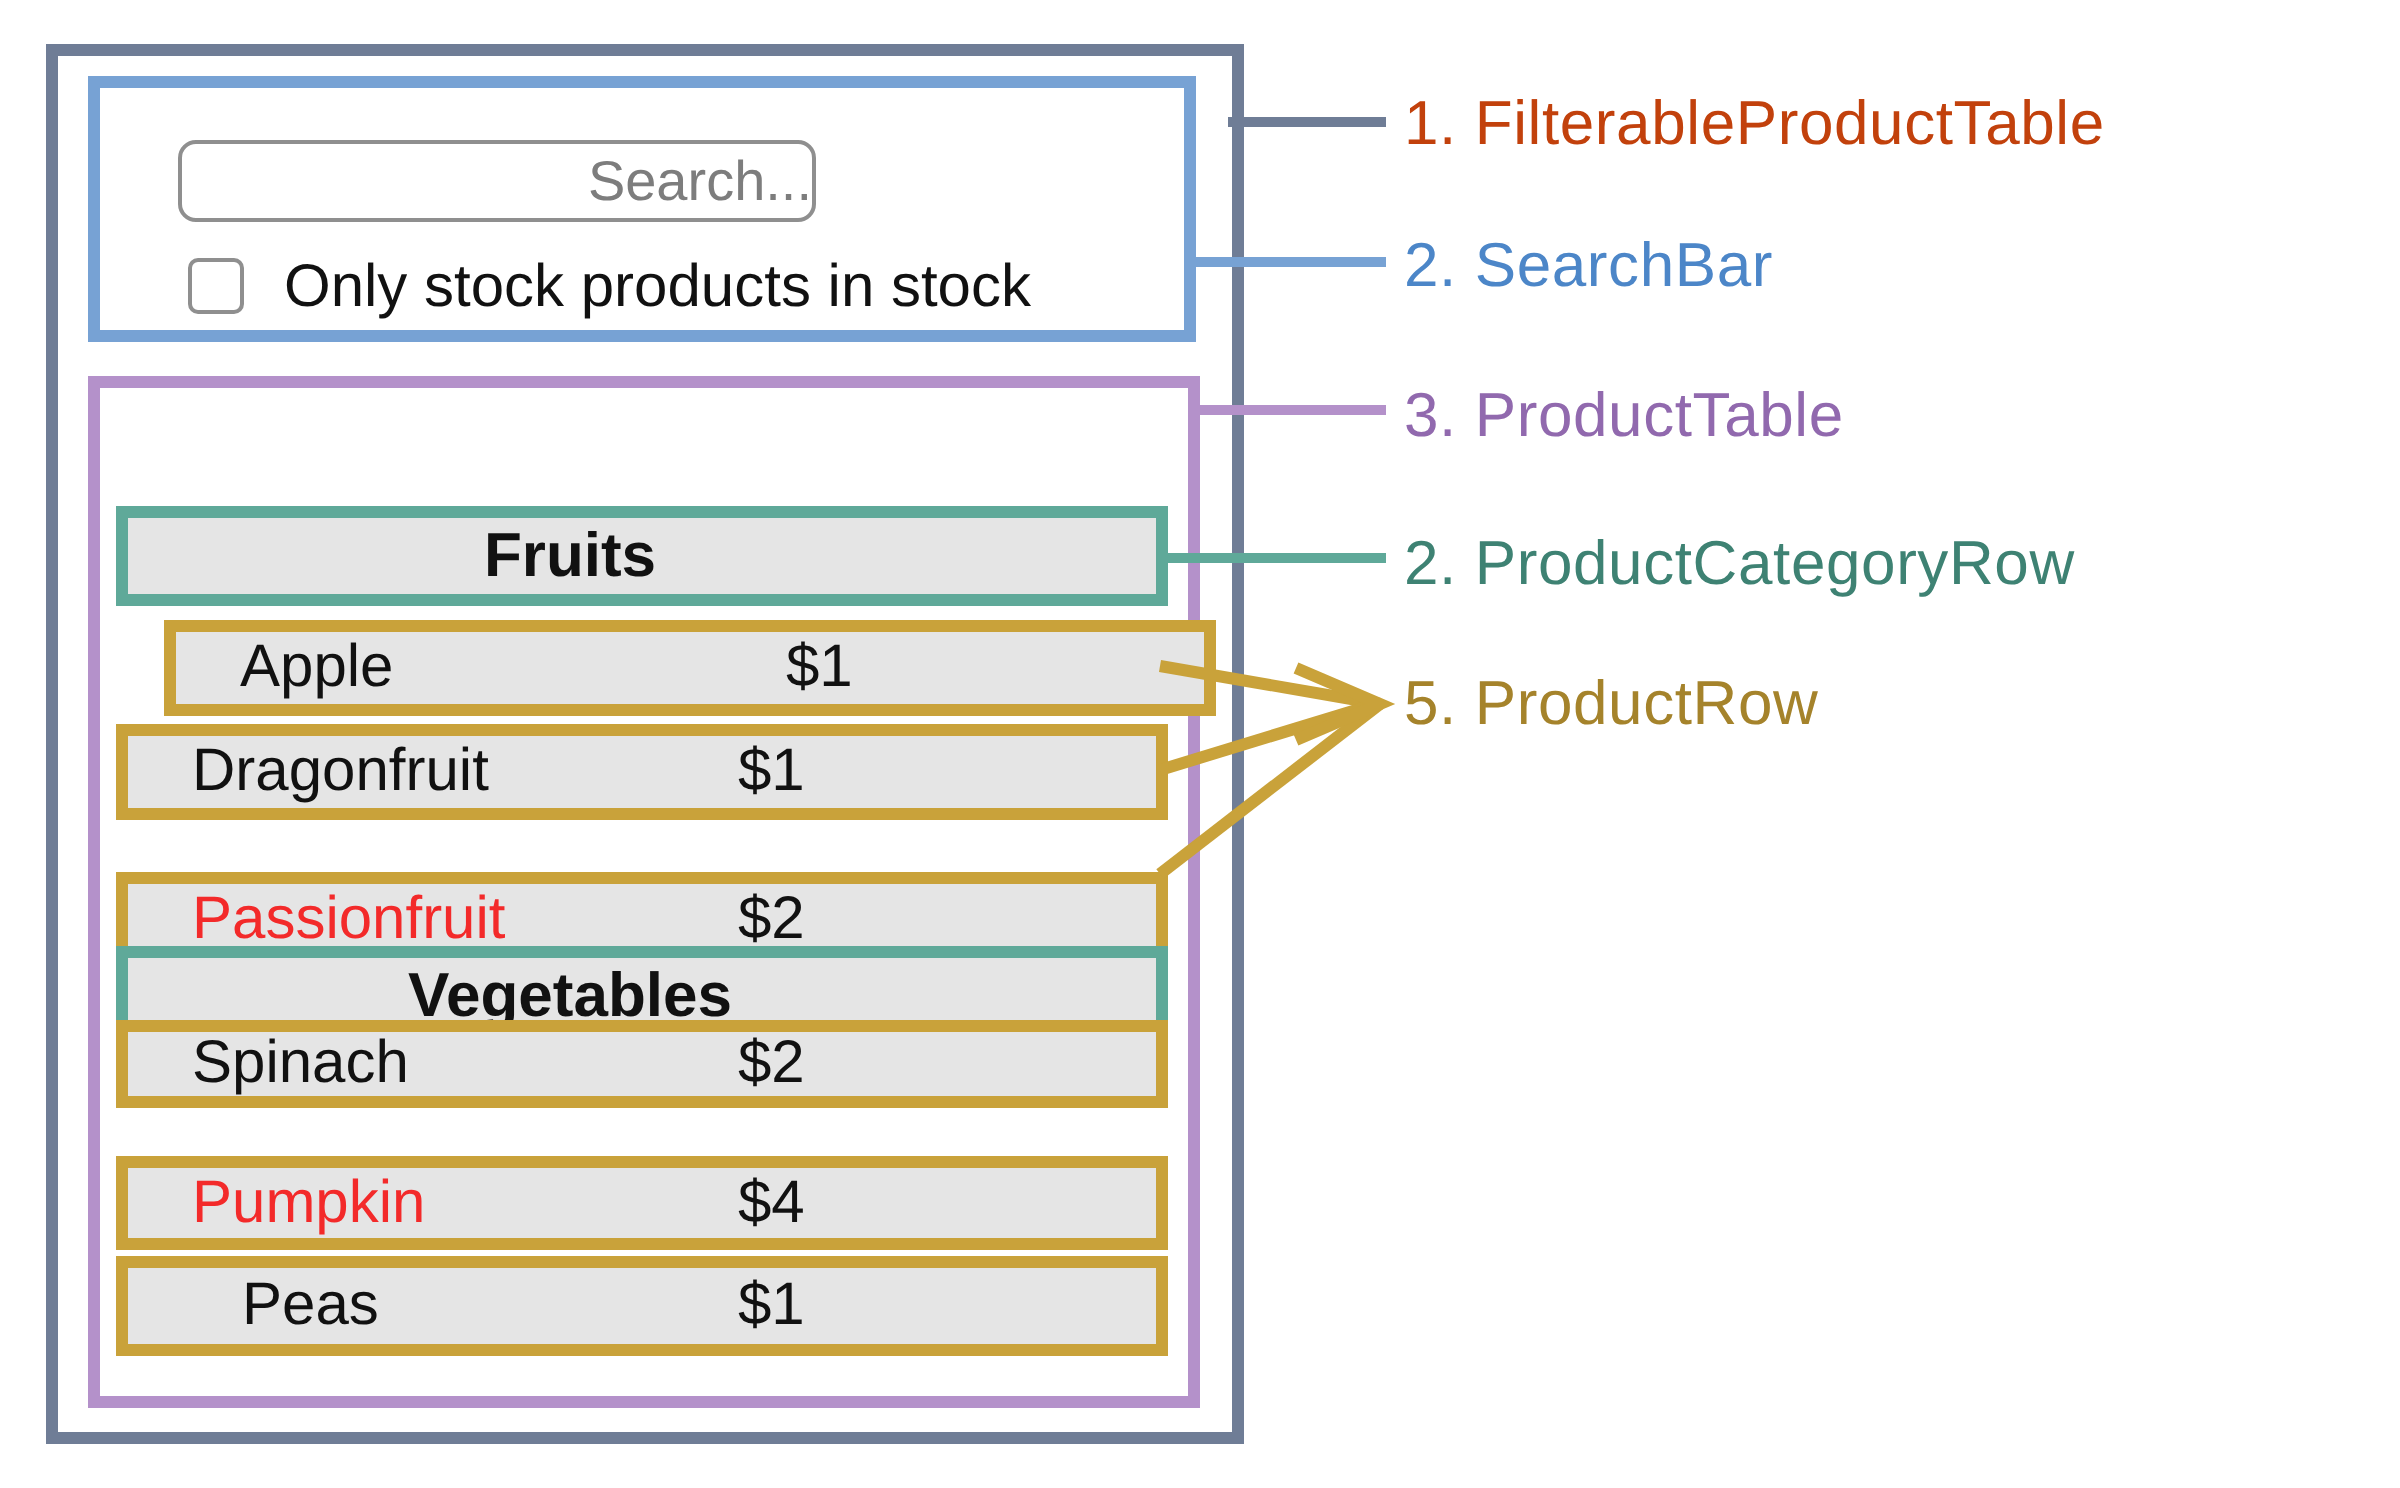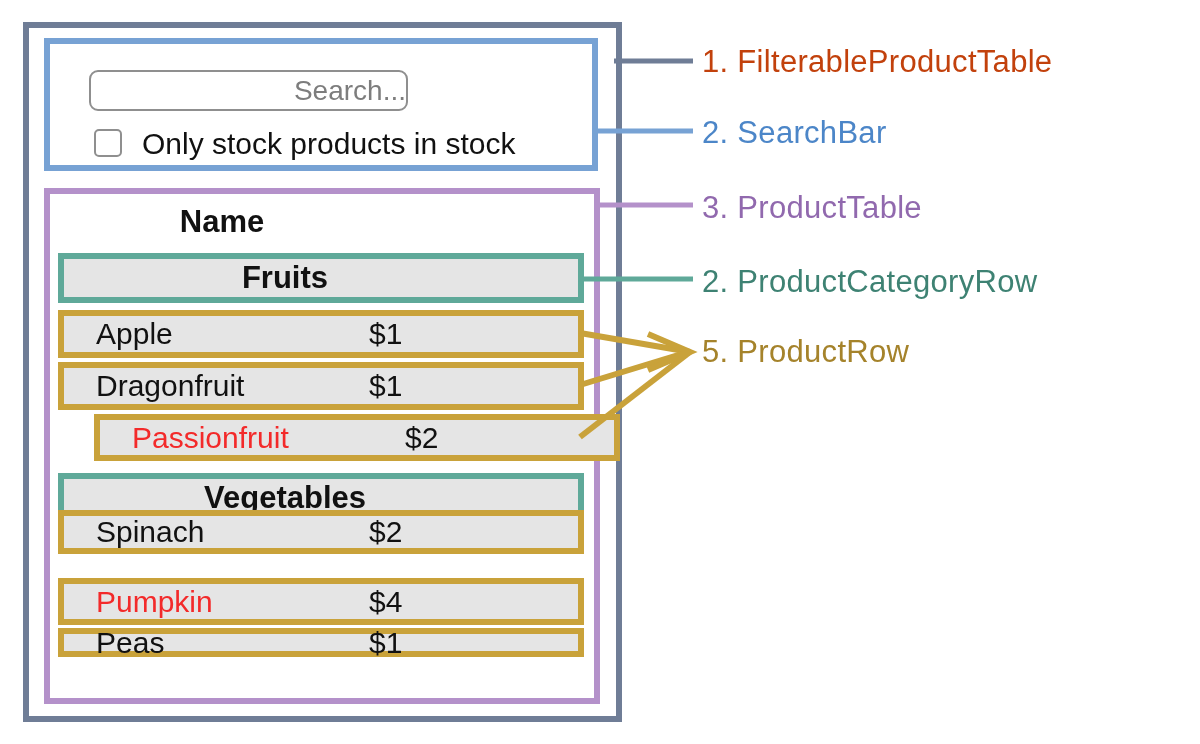--- a/index.html
+++ b/index.html
@@ -34,27 +34,27 @@
     position:absolute;left:58px;width:526px;box-sizing:border-box;background:#e5e5e5;
     border:6px solid var(--gold);display:flex;align-items:center;font-size:30px;z-index:3;
   }
   .row .pname{padding-left:32px;white-space:nowrap;}
   .row .pprice{position:absolute;left:305px;top:50%;transform:translateY(-50%);color:#111;}
   .row.category{
     border-color:var(--teal);justify-content:center;padding-right:72px;
     font-weight:bold;font-size:31px;
   }
   .r-fruits{top:253px;height:50px;}
-  .r-apple{top:310px;height:48px;}
+  .r-apple{top:310px;height:48px;margin-left:24px;}
   .r-dragonfruit{top:362px;height:48px;}
-  .r-passionfruit{top:414px;height:47px;margin-left:36px;}
+  .r-passionfruit{top:436px;height:47px;}
   .r-vegetables{top:473px;height:50px;}
   .r-spinach{top:510px;height:44px;}
   .r-pumpkin{top:578px;height:47px;}
-  .r-peas{top:628px;height:29px;}
+  .r-peas{top:628px;height:50px;padding-left:25px;}
 
   .legend-label{
     position:absolute;left:702px;font-size:31px;line-height:36px;white-space:nowrap;z-index:4;
     letter-spacing:0.3px;
   }
   .l1{top:44px;} .l2{top:115px;} .l3{top:190px;} .l4{top:264px;} .l5{top:334px;}
 
   .wires{position:absolute;left:0;top:0;width:1200px;height:744px;z-index:5;pointer-events:none;}
   .wires polyline{fill:none;}
 </style>
@@ -64,21 +64,20 @@
 <div class="stage">
 
   <div class="box outer-box"></div>
 
   <div class="box searchbar-box"></div>
   <input class="search-input" type="text" placeholder="Search..." style="">
   <div class="checkbox"></div>
   <div class="checkbox-label">Only stock products in stock</div>
 
   <div class="box producttable-box"></div>
-  <div class="th th-name">Name</div>
   <div class="th th-price">Price</div>
 
   <div class="row category r-fruits">
     <span>Fruits</span>
   </div>
 
   <div class="row r-apple">
     <span class="pname" style="color: rgb(17, 17, 17);">Apple</span>
     <span class="pprice">$1</span>
   </div>

